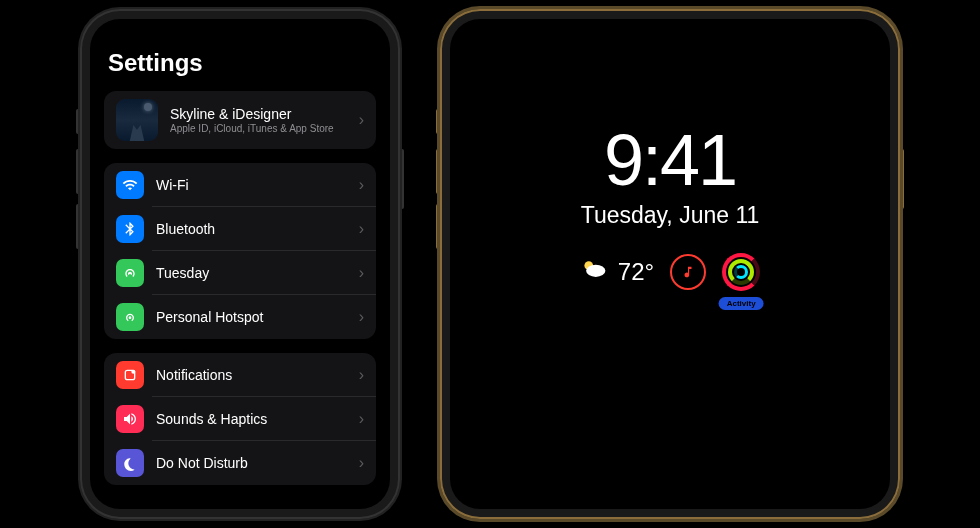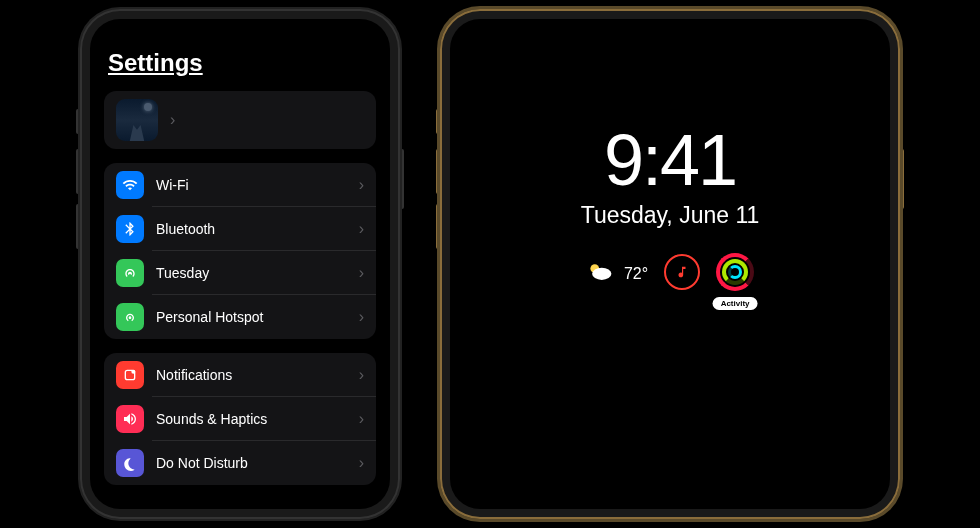--- a/index.html
+++ b/index.html
@@ -20,21 +20,21 @@
 .phone-left .sb4 { right: -4px; top: 140px; width: 4px; height: 60px; }
 .phone-right .sb1 { left: -4px; top: 100px; width: 4px; height: 25px; background: #8a6d3b; }
 .phone-right .sb2 { left: -4px; top: 140px; width: 4px; height: 45px; background: #8a6d3b; }
 .phone-right .sb3 { left: -4px; top: 195px; width: 4px; height: 45px; background: #8a6d3b; }
 .phone-right .sb4 { right: -4px; top: 140px; width: 4px; height: 60px; background: #8a6d3b; }
 
 .notch { position: absolute; top: 0; left: 50%; transform: translateX(-50%); width: 150px; height: 22px; background: #000; border-radius: 0 0 14px 14px; z-index: 10; }
 .phone-right .notch { width: 180px; height: 26px; }
 
 .settings-content { padding: 30px 14px 10px; color: #fff; }
-.settings-title { font-size: 24px; font-weight: 700; margin-bottom: 14px; margin-left: 4px; text-decoration: underline; }
+.settings-title { font-size: 24px; font-weight: 700; margin-bottom: 14px; margin-left: 4px; }
 
 .group { background: #141416; border-radius: 12px; margin-bottom: 14px; overflow: hidden; }
 .row { display: flex; align-items: center; padding: 8px 12px; min-height: 40px; position: relative; cursor: pointer; }
 .row:not(:last-child)::after { content: ""; position: absolute; bottom: 0; left: 48px; right: 0; height: 1px; background: #2a2a2c; }
 
 .row-icon { width: 28px; height: 28px; border-radius: 7px; display: flex; align-items: center; justify-content: center; margin-right: 12px; flex-shrink: 0; }
 .row-icon svg { width: 16px; height: 16px; fill: #fff; }
 .row-label { font-size: 14px; font-weight: 500; flex: 1; }
 .row-sub { font-size: 10px; color: #8e8e93; margin-top: 1px; }
 .chevron { color: #5a5a5e; font-size: 16px; }
@@ -53,48 +53,52 @@
 .ic-green2 { background: #34c759; }
 .ic-red { background: #ff3b30; }
 .ic-pink { background: #ff2d55; }
 .ic-purple { background: #5856d6; }
 
 
 .lock-content { color: #fff; text-align: center; padding-top: 105px; }
 .lock-time { font-size: 72px; font-weight: 200; letter-spacing: -2px; line-height: 1; }
 .lock-date { font-size: 23px; font-weight: 500; margin-top: 6px; }
 .widgets { display: flex; align-items: center; justify-content: center; gap: 16px; margin-top: 24px; }
-.widget-weather { display: flex; align-items: flex-end; gap: 10px; font-size: 16px; font-weight: 500; }
+.widget-weather { display: flex; align-items: flex-start; gap: 10px; font-size: 24px; font-weight: 500; }
 .widget-weather svg { width: 28px; height: 22px; }
 .widget-music { width: 36px; height: 36px; border-radius: 50%; border: 2.5px solid #ff3b30; display: flex; align-items: center; justify-content: center; }
 .widget-music svg { width: 14px; height: 14px; fill: #ff3b30; }
 .widget-activity { width: 38px; height: 38px; position: relative; }
 .ring { position: absolute; border-radius: 50%; }
 .ring1 { inset: 0; border: 4px solid #ff1744; border-right-color: #4a0a15; }
 .ring2 { inset: 6px; border: 4px solid #aeea00; border-bottom-color: #2a3a00; }
 .ring3 { inset: 12px; border: 3px solid #00e5ff; border-left-color: #003a40; }
-.activity-badge { position: absolute; top: 44px; left: 50%; transform: translateX(-50%); background: #ffffff; color: #000; font-size: 8px; font-weight: 700; padding: 2px 8px; border-radius: 8px; }
+.activity-badge { position: absolute; top: 44px; left: 50%; transform: translateX(-50%); background: #1d4ed8; color: #000; font-size: 8px; font-weight: 700; padding: 2px 8px; border-radius: 8px; }
 </style>
 </head>
 <body>
 
 <div class="phone phone-left">
   <div class="side-button sb1"></div>
   <div class="side-button sb2"></div>
   <div class="side-button sb3"></div>
   <div class="side-button sb4"></div>
   <div class="phone-frame">
     <div class="phone-screen">
       <div class="notch"></div>
       <div class="settings-content">
         <h1 class="settings-title">Settings</h1>
 
         <div class="group">
           <div class="row">
             <div class="profile-icon"></div>
+            <div style="flex:1">
+              <div class="row-label">Skyline &amp; iDesigner</div>
+              <div class="row-sub">Apple ID, iCloud, iTunes &amp; App Store</div>
+            </div>
             <span class="chevron">›</span>
           </div>
         </div>
 
         <div class="group">
           <div class="row">
             <div class="row-icon ic-blue">
                 <svg viewBox="0 0 24 24">
                   <path d="M1 9l2 2c4.97-4.97 13.03-4.97 18 0l2-2C16.93 2.93 7.08 2.93 1 9zm8 8l3 3 3-3c-1.65-1.66-4.34-1.66-6 0zm-4-4l2 2c2.76-2.76 7.24-2.76 10 0l2-2C15.14 9.14 8.87 9.14 5 13z"></path>
                 </svg>

